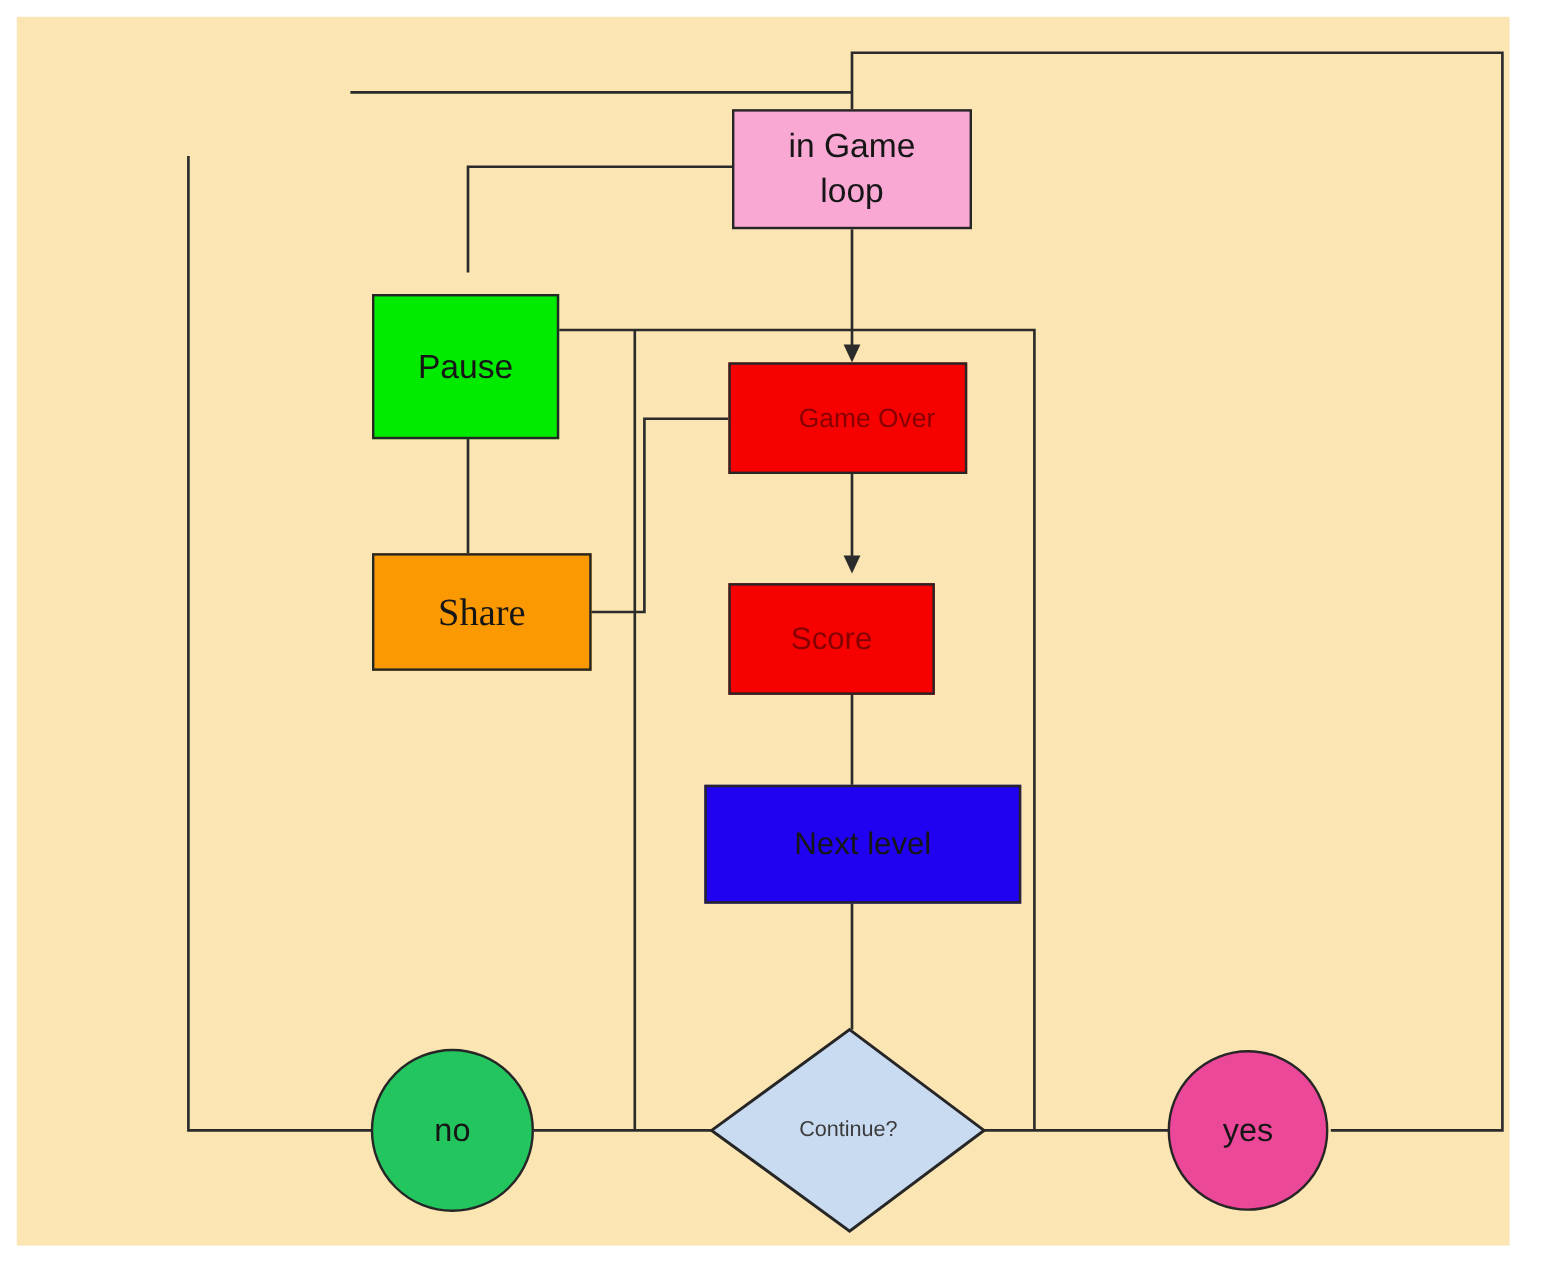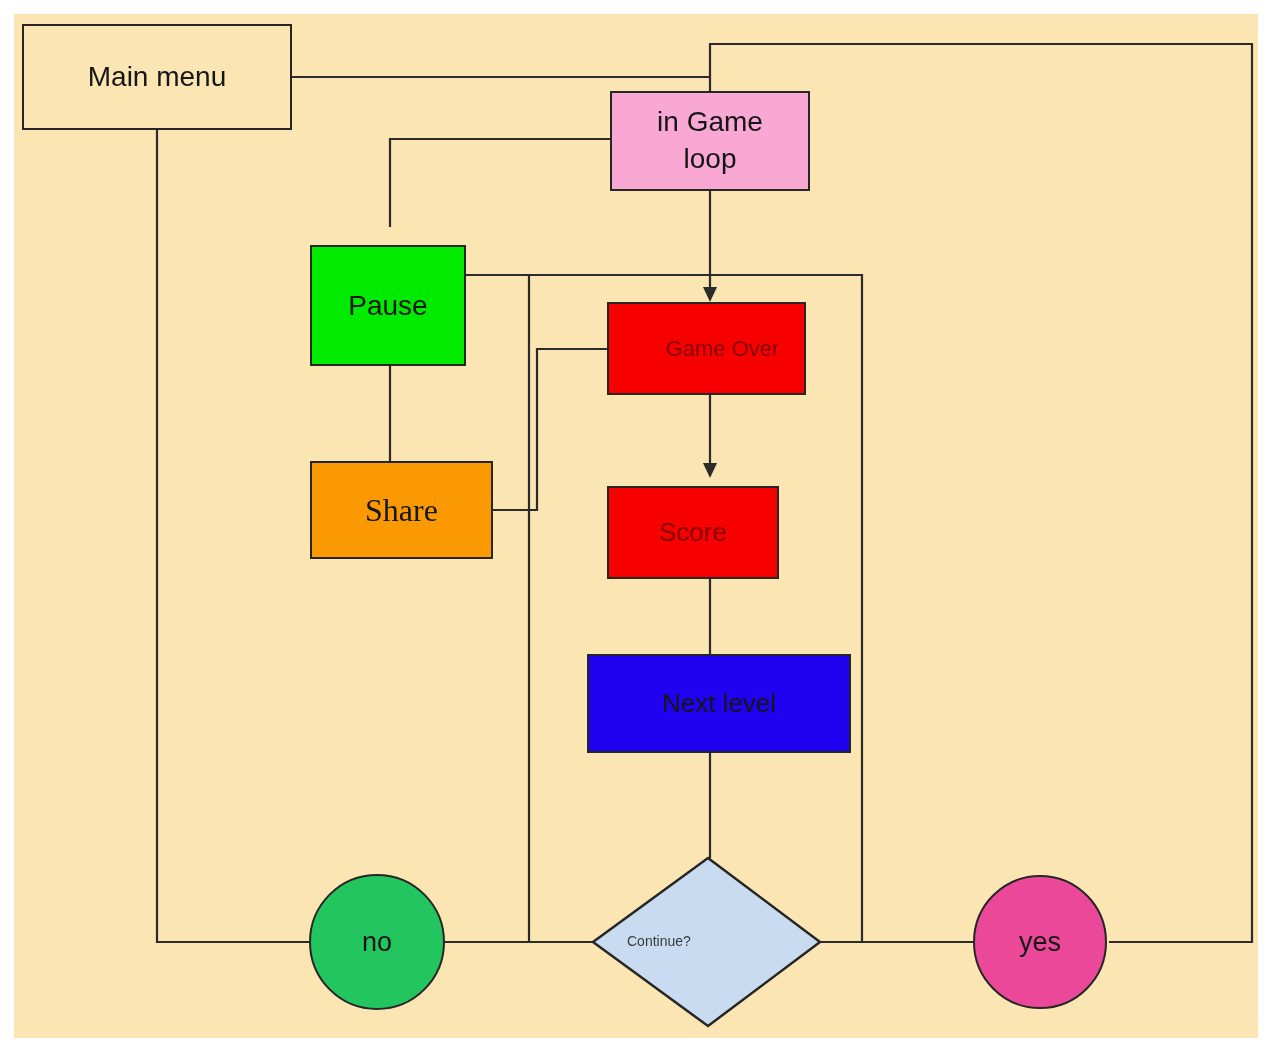--- a/index.html
+++ b/index.html
@@ -42,22 +42,22 @@
   #node-game-over   { left: 607px; top: 302px; width: 199px; height: 93px;  font-size: 22px; color: #870000; }
   #node-share       { left: 310px; top: 461px; width: 183px; height: 98px;  font-size: 32px; font-family: Liberation Serif, serif; }
   #node-score       { left: 607px; top: 486px; width: 172px; height: 93px;  font-size: 26px; color: #870000; }
   #node-next-level  { left: 587px; top: 654px; width: 264px; height: 99px;  font-size: 26px; }
   #node-no          { left: 309px; top: 874px; width: 136px; height: 136px; font-size: 27px; border-radius: 50%; }
   #node-yes         { left: 973px; top: 875px; width: 134px; height: 134px; font-size: 27px; border-radius: 50%; }
   #label-continue {
     position: absolute;
     left: 627px; top: 931px;
     width: 160px; height: 20px;
-    display: flex; align-items: center; 
-    font-size: 14px; color: #3b3b3b;
+    display: flex; align-items: center; justify-content: center;
+    font-size: 18px; color: #3b3b3b;
   }
 </style>
 </head>
 <body>
 
 <div id="page">
 
   <div id="canvas"></div>
 
   <svg id="wires" viewBox="0 0 1284 1064" xmlns="http://www.w3.org/2000/svg">
@@ -75,23 +75,20 @@
       <path d="M710 571 V654"></path>
       <path d="M710 753 V858"></path>
       <path d="M445 942 H594"></path>
       <path d="M818 942 H975"></path>
     </g>
     <polygon points="710,302 703,287 717,287" fill="#2B2B2B"></polygon>
     <polygon points="710,478 703,463 717,463" fill="#2B2B2B"></polygon>
     <polygon id="diamond-shape" points="708,858 820,942 708,1026 593,942" stroke="#262626" stroke-width="2.5" fill="#C9DBF1"></polygon>
   </svg>
 
-  <div class="node" id="node-main-menu" style="background-color: rgb(251, 229, 178);">
-    <span class="lbl">Main menu</span>
-  </div>
 
   <div class="node" id="node-in-game-loop" style="background-color: #f9a8d4;">
     <span class="lbl">in Game loop</span>
   </div>
 
   <div class="node" id="node-pause" style="background-color: rgb(0, 235, 0);">
     <span class="lbl">Pause</span>
   </div>
 
   <div class="node" id="node-game-over" style="background-color: rgb(246, 0, 0); padding-left: 32px;">

